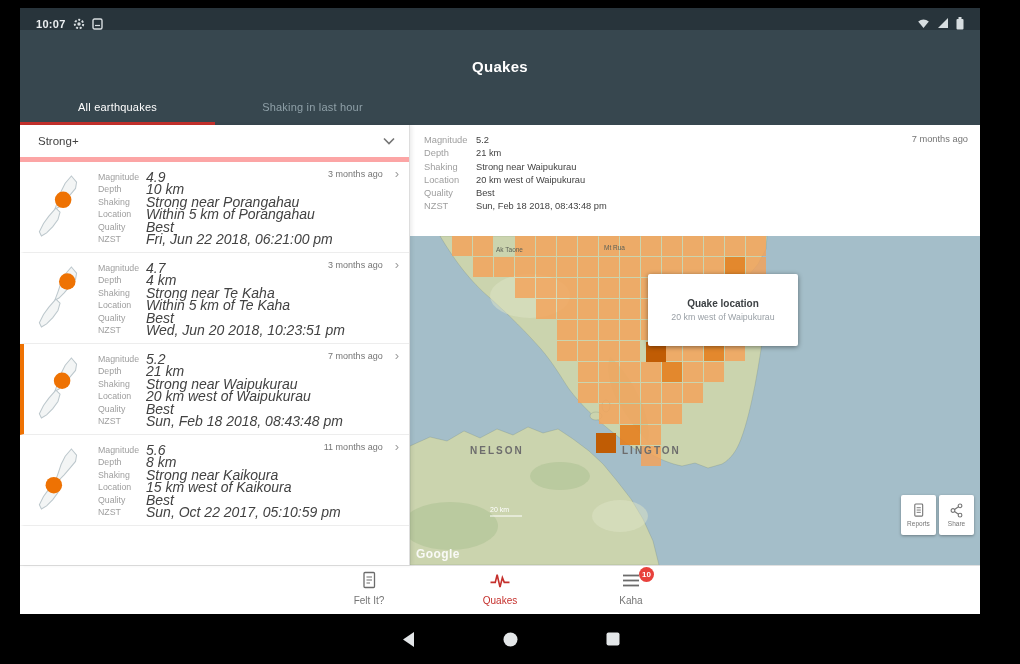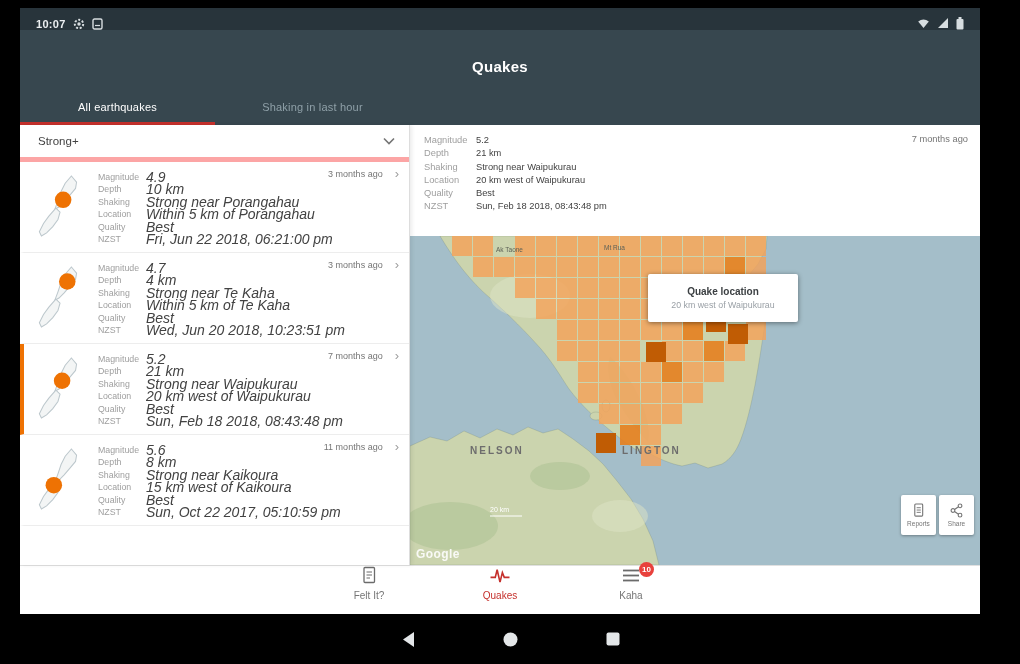--- a/index.html
+++ b/index.html
@@ -55,30 +55,30 @@
   .terrain2{fill:#dde3c6;opacity:.5;}
   .forest{fill:#a9bf90;opacity:.5;}
   .cell-light{fill:#f4a259;fill-opacity:.82;}
   .cell-medium{fill:#e5801f;fill-opacity:.9;}
   .cell-dark{fill:#c05c04;}
   .city{font-size:10px;fill:#6d6d6d;letter-spacing:2px;font-weight:bold;}
   .place{font-size:6.5px;fill:#5d6157;}
   .scale-text{font-size:7px;fill:#fff;}
   .scale-line{stroke:#fff;stroke-width:1;}
   .google{font-size:12px;font-weight:bold;fill:#fefefe;opacity:.9;letter-spacing:.4px;}
-  .map-tooltip{position:absolute;left:238px;top:38px;width:150px;background:#fff;border-radius:2px;box-shadow:0 1px 5px rgba(0,0,0,.45);padding:12px 8px;text-align:center;}
+  .map-tooltip{position:absolute;left:238px;top:38px;width:150px;background:#fff;border-radius:2px;box-shadow:0 1px 5px rgba(0,0,0,.45);padding:24px 8px;text-align:center;}
   .tt-title{font-size:10px;font-weight:bold;color:#3c4043;margin-bottom:3px;}
   .tt-sub{font-size:8.8px;color:#9aa0a6;}
   .map-actions{position:absolute;right:6px;bottom:30px;display:flex;gap:3px;}
   .map-btn{width:35px;height:40px;background:#fff;border-radius:2px;box-shadow:0 1px 3px rgba(0,0,0,.35);display:flex;flex-direction:column;align-items:center;justify-content:center;gap:2px;}
   .map-btn span{font-size:6.5px;color:#757575;}
 
   
   .bottom-nav{position:absolute;top:557px;left:0;width:100%;height:48px;background:#fff;border-top:1px solid #e0e0e0;display:flex;justify-content:center;}
-  .bn-item{width:131px;text-align:center;color:#757575;}
+  .bn-item{width:131px;text-align:center;padding-top:5px;color:#757575;}
   .bn-item .icon-wrap{position:relative;display:inline-block;height:19px;}
   .bn-label{display:block;font-size:10px;margin-top:1px;}
   .bn-item.active{color:#c5302c;}
   .bn-item.active .bn-label{color:#c5302c;}
   .badge{position:absolute;top:-4px;right:-13px;width:15px;height:15px;border-radius:50%;background:#e8413c;color:#fff;font-size:8px;line-height:15px;text-align:center;font-weight:bold;}
 
   
   .android-nav{position:absolute;left:0;bottom:0;width:100%;height:50px;background:#000;display:flex;align-items:center;justify-content:center;}
   .an-btn{margin:0 44px;display:flex;align-items:center;justify-content:center;}
 </style>

